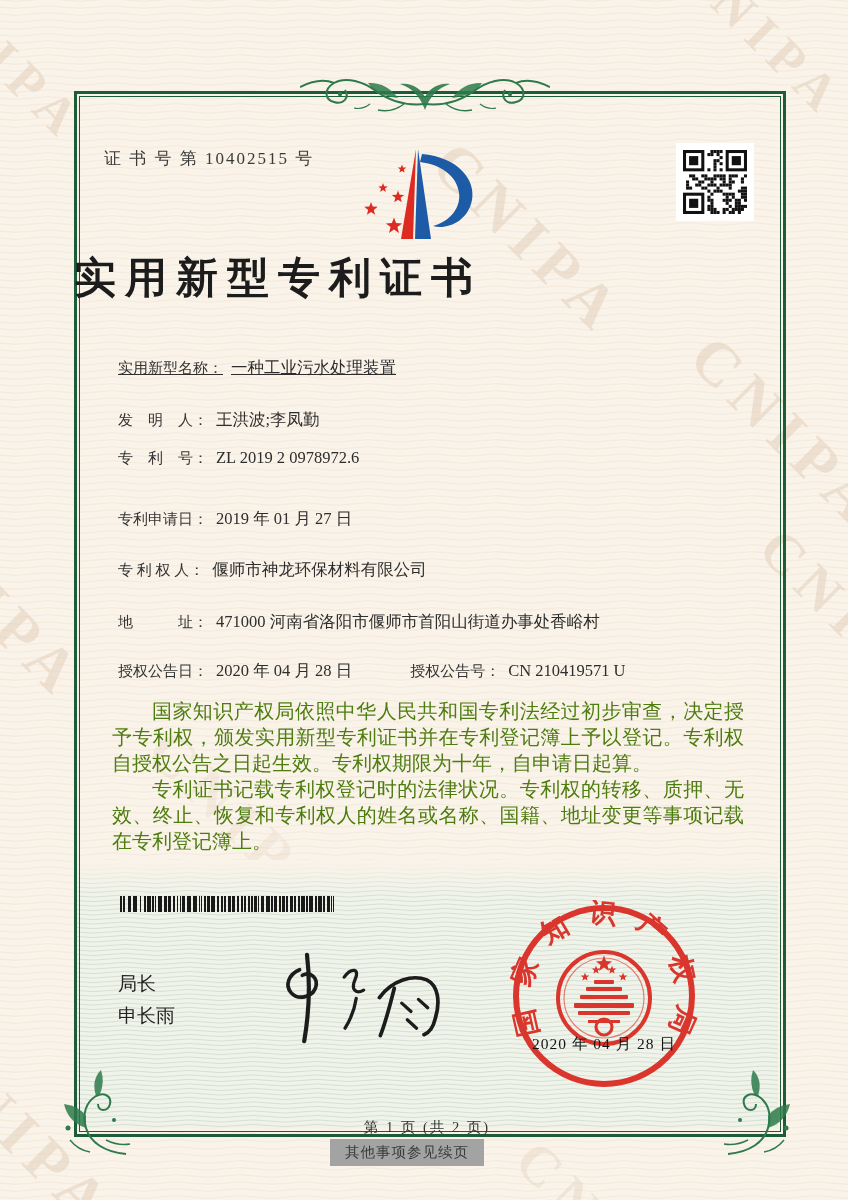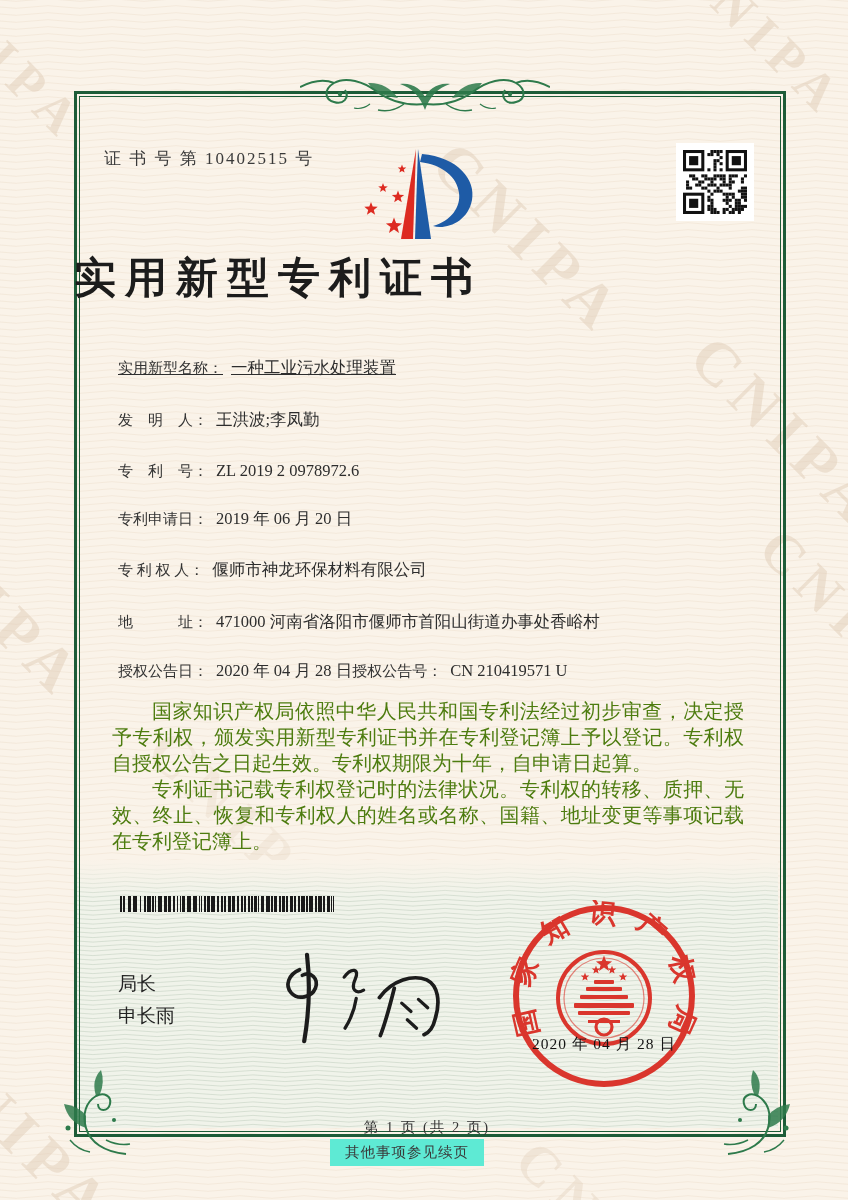--- a/index.html
+++ b/index.html
@@ -25,37 +25,37 @@
   
   .content{position:absolute;left:0;top:0;width:732px;height:1200px;z-index:4;}
   .cert-no{position:absolute;left:104px;top:147px;font-size:17px;color:#3a3a3a;
       letter-spacing:2px;}
   .qr-box{position:absolute;left:676px;top:143px;width:78px;height:78px;background:#fff;}
   .title{position:absolute;left:74px;top:250px;width:706px;
       font-size:42px;font-weight:bold;color:#1c1c1c;letter-spacing:9px;}
   .row{position:absolute;left:118px;font-size:16.5px;color:#2d2d2d;white-space:nowrap;}
   .row .lab{font-size:15px;color:#333;}
   .row .val{margin-left:8px;}
-  .grant2{}
+  .grant2{margin-left:58px;}
   .paras{position:absolute;left:112px;top:698px;width:632px;font-size:20px;
       line-height:26px;color:#4d7c0f;text-align:justify;}
   .paras p{margin:0;text-indent:2em;}
   #barcode{position:absolute;left:120px;top:896px;z-index:5;}
   .signoff-title{position:absolute;left:118px;top:971px;font-size:19px;color:#222;
       font-family:"Liberation Sans","DejaVu Sans",sans-serif;font-weight:500;z-index:5;text-align:right;}
   .signoff-name{position:absolute;left:118px;top:1003px;font-size:19px;color:#222;
       font-family:"Liberation Sans","DejaVu Sans",sans-serif;font-weight:500;z-index:5;}
   #signature{position:absolute;left:255px;top:948px;z-index:5;}
   #seal{position:absolute;left:508px;top:900px;z-index:6;opacity:.94;}
   .seal-date{position:absolute;left:524px;top:1034px;width:160px;text-align:center;
       font-size:15.5px;color:#141414;letter-spacing:1px;z-index:7;white-space:nowrap;}
   .page-info{position:absolute;left:74px;top:1097px;width:706px;text-align:center;
       font-size:14.5px;color:#333;letter-spacing:2px;z-index:5;margin-top:21px;}
   .note-box{position:absolute;left:330px;top:1139px;width:154px;height:27px;
-      background:#5eead4;z-index:5;display:flex;align-items:center;justify-content:center;}
+      background:#a3a3a3;z-index:5;display:flex;align-items:center;justify-content:center;}
   .note-box span{font-size:14.5px;color:#3a3a3a;letter-spacing:1px;}
 </style>
 </head>
 <body>
 
 <svg id="bg-waves" width="848" height="1200">
     <path d="M0 0.0 q16 2.6 32 0 q16 -2.6 32 0 q16 2.6 32 0 q16 -2.6 32 0 q16 2.6 32 0 q16 -2.6 32 0 q16 2.6 32 0 q16 -2.6 32 0 q16 2.6 32 0 q16 -2.6 32 0 q16 2.6 32 0 q16 -2.6 32 0 q16 2.6 32 0 q16 -2.6 32 0 q16 2.6 32 0 q16 -2.6 32 0 q16 2.6 32 0 q16 -2.6 32 0 q16 2.6 32 0 q16 -2.6 32 0 q16 2.6 32 0 q16 -2.6 32 0 q16 2.6 32 0 q16 -2.6 32 0 q16 2.6 32 0 q16 -2.6 32 0 q16 2.6 32 0 q16 -2.6 32 0 q16 2.6 32 0 q16 -2.6 32 0" fill="none" stroke="#eedfcd" stroke-width="1" opacity="0.5"></path>
     <path d="M0 7.0 q16 2.6 32 0 q16 -2.6 32 0 q16 2.6 32 0 q16 -2.6 32 0 q16 2.6 32 0 q16 -2.6 32 0 q16 2.6 32 0 q16 -2.6 32 0 q16 2.6 32 0 q16 -2.6 32 0 q16 2.6 32 0 q16 -2.6 32 0 q16 2.6 32 0 q16 -2.6 32 0 q16 2.6 32 0 q16 -2.6 32 0 q16 2.6 32 0 q16 -2.6 32 0 q16 2.6 32 0 q16 -2.6 32 0 q16 2.6 32 0 q16 -2.6 32 0 q16 2.6 32 0 q16 -2.6 32 0 q16 2.6 32 0 q16 -2.6 32 0 q16 2.6 32 0 q16 -2.6 32 0 q16 2.6 32 0 q16 -2.6 32 0" fill="none" stroke="#eedfcd" stroke-width="1" opacity="0.5"></path>
     <path d="M0 14.0 q16 2.6 32 0 q16 -2.6 32 0 q16 2.6 32 0 q16 -2.6 32 0 q16 2.6 32 0 q16 -2.6 32 0 q16 2.6 32 0 q16 -2.6 32 0 q16 2.6 32 0 q16 -2.6 32 0 q16 2.6 32 0 q16 -2.6 32 0 q16 2.6 32 0 q16 -2.6 32 0 q16 2.6 32 0 q16 -2.6 32 0 q16 2.6 32 0 q16 -2.6 32 0 q16 2.6 32 0 q16 -2.6 32 0 q16 2.6 32 0 q16 -2.6 32 0 q16 2.6 32 0 q16 -2.6 32 0 q16 2.6 32 0 q16 -2.6 32 0 q16 2.6 32 0 q16 -2.6 32 0 q16 2.6 32 0 q16 -2.6 32 0" fill="none" stroke="#eedfcd" stroke-width="1" opacity="0.5"></path>
     <path d="M0 21.0 q16 2.6 32 0 q16 -2.6 32 0 q16 2.6 32 0 q16 -2.6 32 0 q16 2.6 32 0 q16 -2.6 32 0 q16 2.6 32 0 q16 -2.6 32 0 q16 2.6 32 0 q16 -2.6 32 0 q16 2.6 32 0 q16 -2.6 32 0 q16 2.6 32 0 q16 -2.6 32 0 q16 2.6 32 0 q16 -2.6 32 0 q16 2.6 32 0 q16 -2.6 32 0 q16 2.6 32 0 q16 -2.6 32 0 q16 2.6 32 0 q16 -2.6 32 0 q16 2.6 32 0 q16 -2.6 32 0 q16 2.6 32 0 q16 -2.6 32 0 q16 2.6 32 0 q16 -2.6 32 0 q16 2.6 32 0 q16 -2.6 32 0" fill="none" stroke="#eedfcd" stroke-width="1" opacity="0.5"></path>
@@ -495,25 +495,25 @@
   </div>
 
   <div class="title">实用新型专利证书</div>
 
   <div class="row" style="top:357px;text-decoration:underline;">
     <span class="lab">实用新型名称：</span><span class="val">一种工业污水处理装置</span>
   </div>
   <div class="row" style="top:409px;">
     <span class="lab">发　明　人：</span><span class="val">王洪波;李凤勤</span>
   </div>
-  <div class="row" style="top:461px;text-align:right;">
+  <div class="row" style="top:448px;text-align:right;">
     <span class="lab">专　利　号：</span><span class="val">ZL 2019 2 0978972.6</span>
   </div>
   <div class="row" style="top:508px;">
-    <span class="lab">专利申请日：</span><span class="val">2019 年 06 月 20 日</span>
+    <span class="lab">专利申请日：</span><span class="val">2019 年 01 月 27 日</span>
   </div>
   <div class="row" style="top:559px;">
     <span class="lab">专 利 权 人：</span><span class="val">偃师市神龙环保材料有限公司</span>
   </div>
   <div class="row" style="top:611px;">
     <span class="lab">地　　　址：</span><span class="val">471000 河南省洛阳市偃师市首阳山街道办事处香峪村</span>
   </div>
 
   <div class="row" style="top:660px;">
     <span class="lab">授权公告日：</span><span class="val">2020 年 04 月 28 日</span><span class="lab grant2">授权公告号：</span><span class="val">CN 210419571 U</span>

